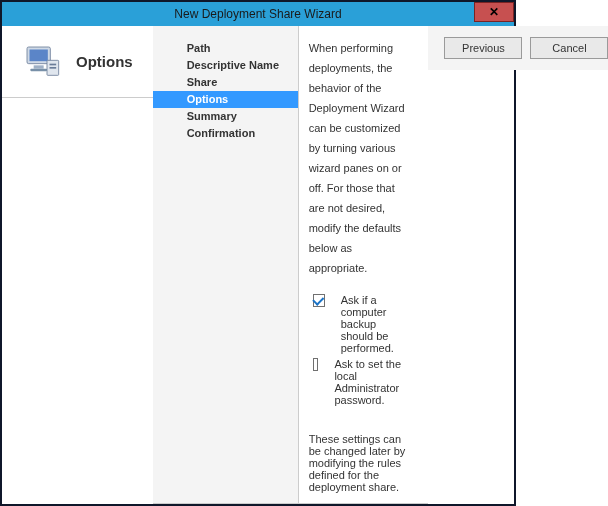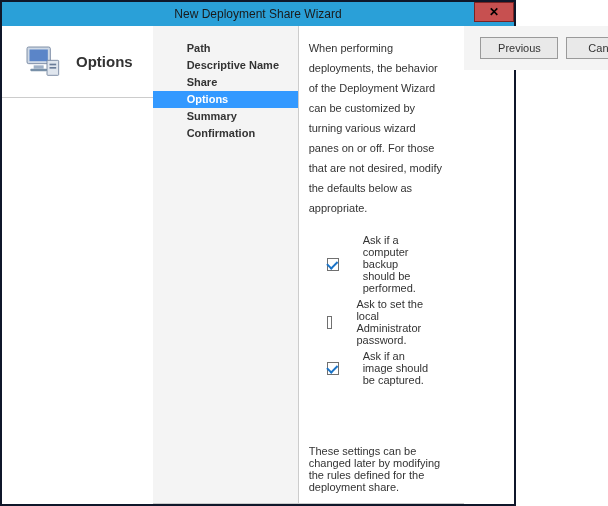--- a/index.html
+++ b/index.html
@@ -60,21 +60,21 @@
     background:#3399ff; color:#fff;
   }
   .content {
     flex:1; background:#fff;
     border-left:1px solid #ccc;
     padding:12px 18px 10px 10px;
     display:flex; flex-direction:column;
     font-size:11px; color:#333;
   }
   .intro { line-height:20px; margin-bottom:12px; }
-  .check-row { display:flex; align-items:center; gap:24px; margin:4px 18px; }
+  .check-row { display:flex; gap:16px; margin:4px 4px; }
   .check-box {
     width:13px; height:13px;
     border:1px solid #707070; background:#fff;
     display:flex; align-items:center; justify-content:center;
     cursor:pointer;
   }
   .check-box.checked::after {
     content:""; width:8px; height:5px;
     border-left:2px solid #1a73c7;
     border-bottom:2px solid #1a73c7;
@@ -139,24 +139,20 @@
         <div class="intro">When performing deployments, the behavior of the Deployment Wizard can be customized by turning various wizard panes on or off.  For those that are not desired, modify the defaults below as appropriate.</div>
         <div id="options-list">
             <div class="check-row">
               <div class="check-box checked"></div>
               <span class="check-label">Ask if a computer backup should be performed.</span>
             </div>
             <div class="check-row">
               <div class="check-box"></div>
               <span class="check-label">Ask to set the local Administrator password.</span>
             </div>
-            <div class="check-row">
-              <div class="check-box checked"></div>
-              <span class="check-label">Ask if an image should be captured.</span>
-            </div>
           </div>
         <div class="spacer"></div>
         <div class="footnote">These settings can be changed later by modifying the rules defined for the deployment share.</div>
       </div>
 
     </div>
 
     <div class="button-bar">
       <div class="btn">
         <span>Previous</span>

